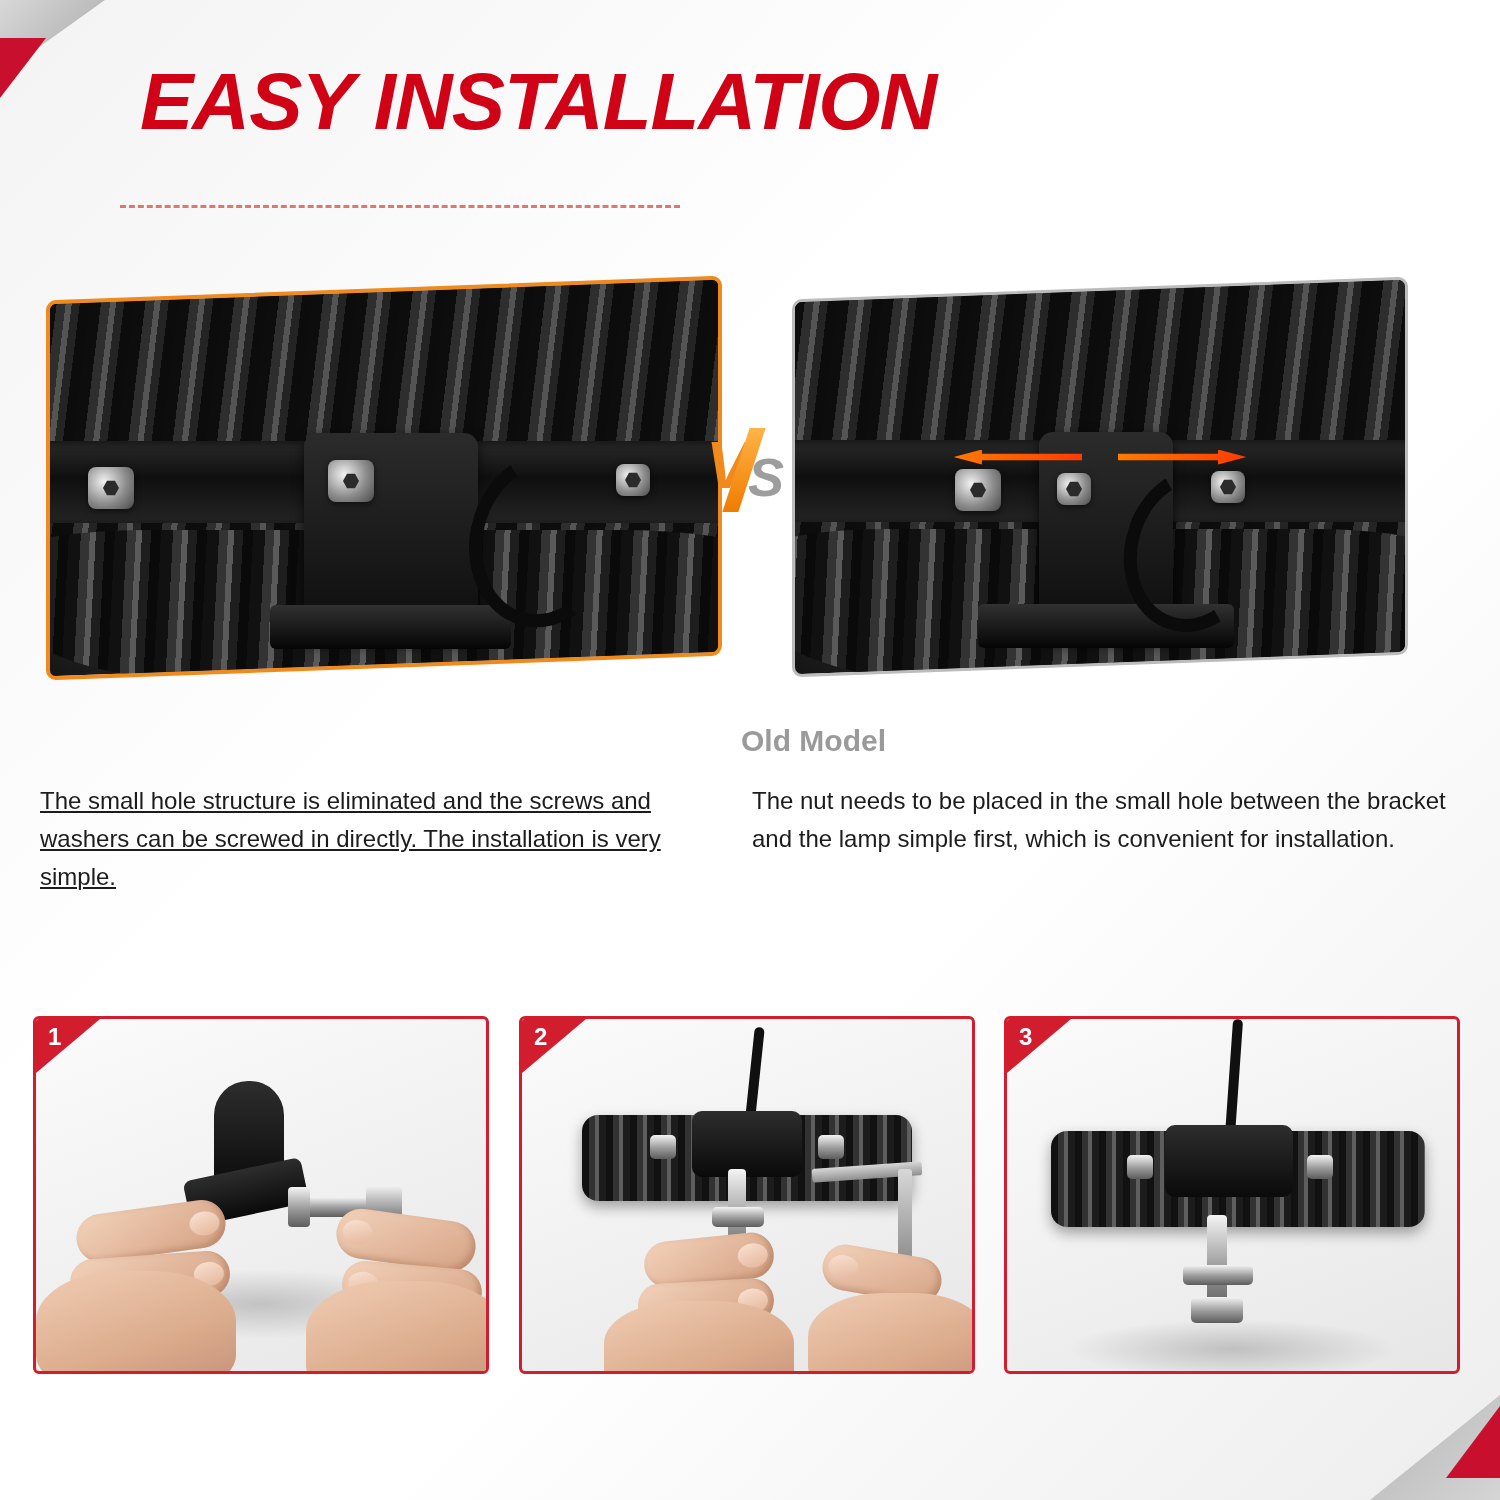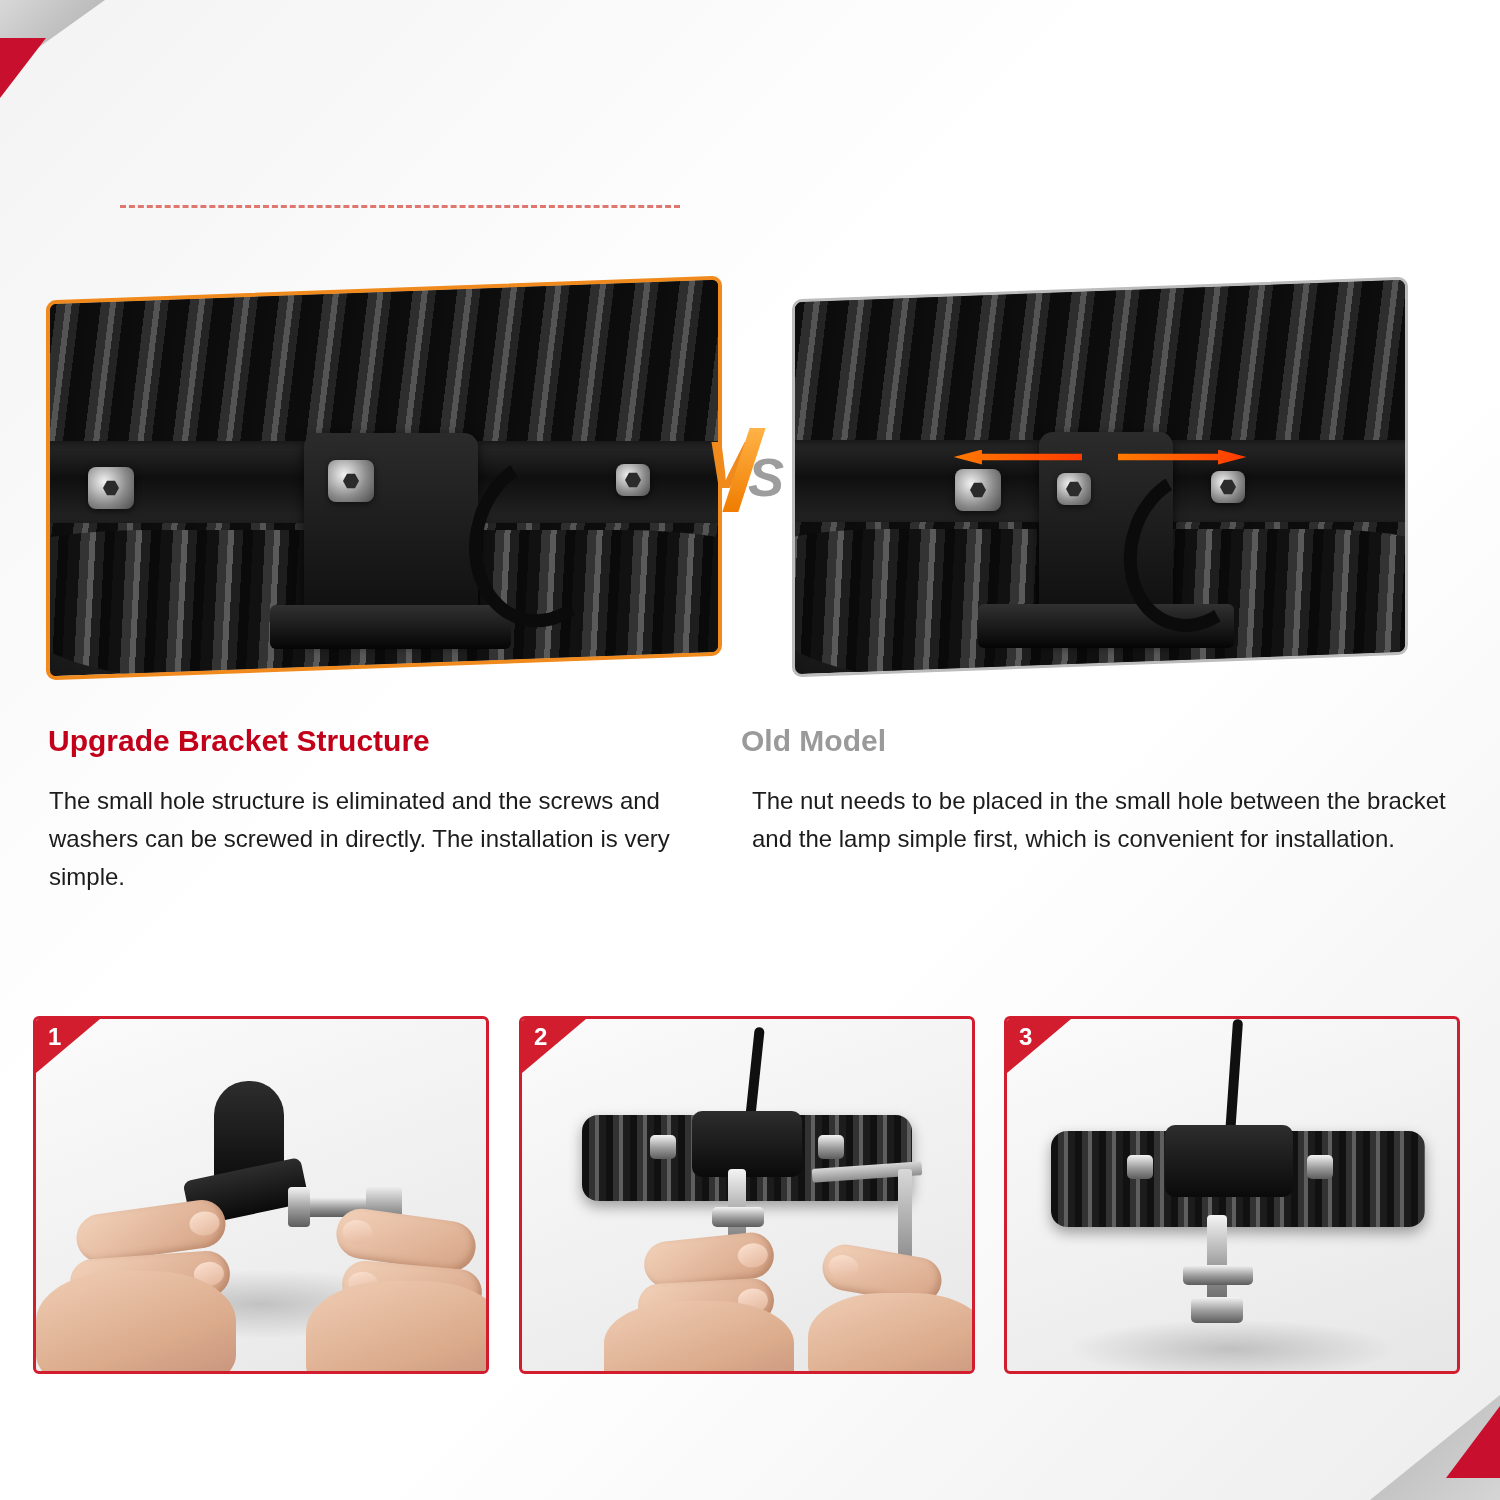--- a/index.html
+++ b/index.html
@@ -253,21 +253,21 @@
   }
   .title-left { left: 48px; top: 724px; color: #c2001a; }
   .title-right { left: 741px; top: 724px; color: #9a9a9a; }
   .col-body {
     position: absolute;
     font-size: 24px;
     color: #1c1c1c;
     line-height: 1.58;
     width: 624px;
   }
-  .body-left { left: 49px; top: 782px; }
+  .body-left { left: 40px; top: 782px; text-decoration: underline; }
   .body-right { left: 752px; top: 782px; width: 700px; }
 
   
   .step {
     position: absolute;
     top: 1016px;
     width: 450px;
     height: 352px;
     border: 3px solid #d21d2e;
     border-radius: 6px;
@@ -349,20 +349,21 @@
 </head>
 <body>
 
 <div class="page">
 
   <div class="corner-tl"></div>
   <div class="corner-tl-red"></div>
   <div class="corner-br"></div>
   <div class="corner-br-red"></div>
 
+  <div class="headline">EASY INSTALLATION</div>
   <div class="dashed-rule"></div>
 
   <div class="photo photo-left">
     <div class="photo-inner">
       <div class="fins"></div>
       <div class="body-band"></div>
       <div class="fins-b"></div>
       <div class="bracket bracket-main"></div>
       <div class="bracket bracket-foot"></div>
       <div class="bolt" style="left:38px; top:175px;">
@@ -401,21 +402,20 @@
       <div class="bolt small" style="left:262px; top:182px;">
           <span class="hex"></span>
         </div>
       <div class="bolt small" style="left:416px; top:180px;">
           <span class="hex"></span>
         </div>
       <div class="cable" style="left:330px; top:176px; width:110px; height:140px; transform:rotate(16deg);"></div>
     </div>
   </div>
 
-  <div class="col-title title-left">Upgrade Bracket Structure</div>
   <div class="col-body body-left">The small hole structure is eliminated and the screws and washers can be screwed in directly. The installation is very simple.</div>
 
   <div class="col-title title-right">Old Model</div>
   <div class="col-body body-right">The nut needs to be placed in the small hole between the bracket and the lamp simple first, which is convenient for installation.</div>
 
   <div class="step step1">
     <div class="step-tag"></div>
     <div class="step-num">1</div>
     <div class="shadow-blob" style="left:60px; top:250px; width:330px; height:70px;"></div>
     <div class="lamp-plate" style="left:178px; top:62px; width:70px; height:110px; border-radius:34px 34px 10px 10px;"></div>

